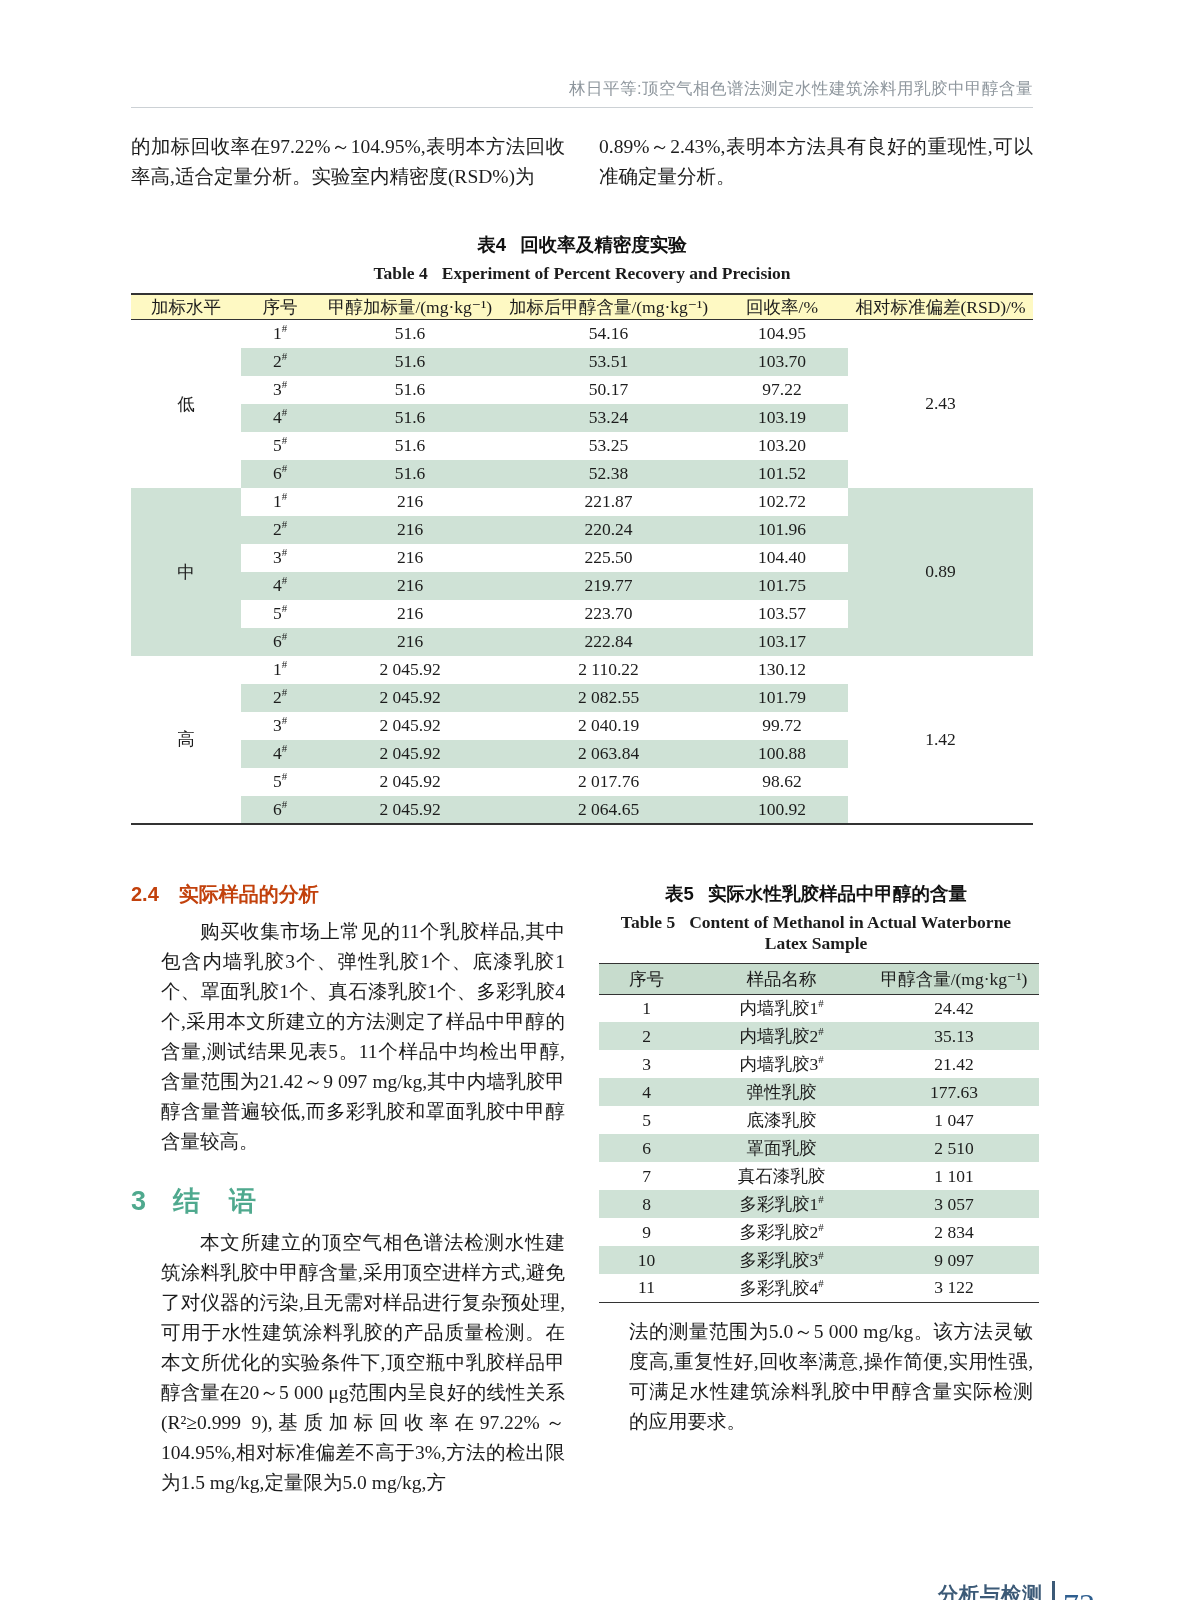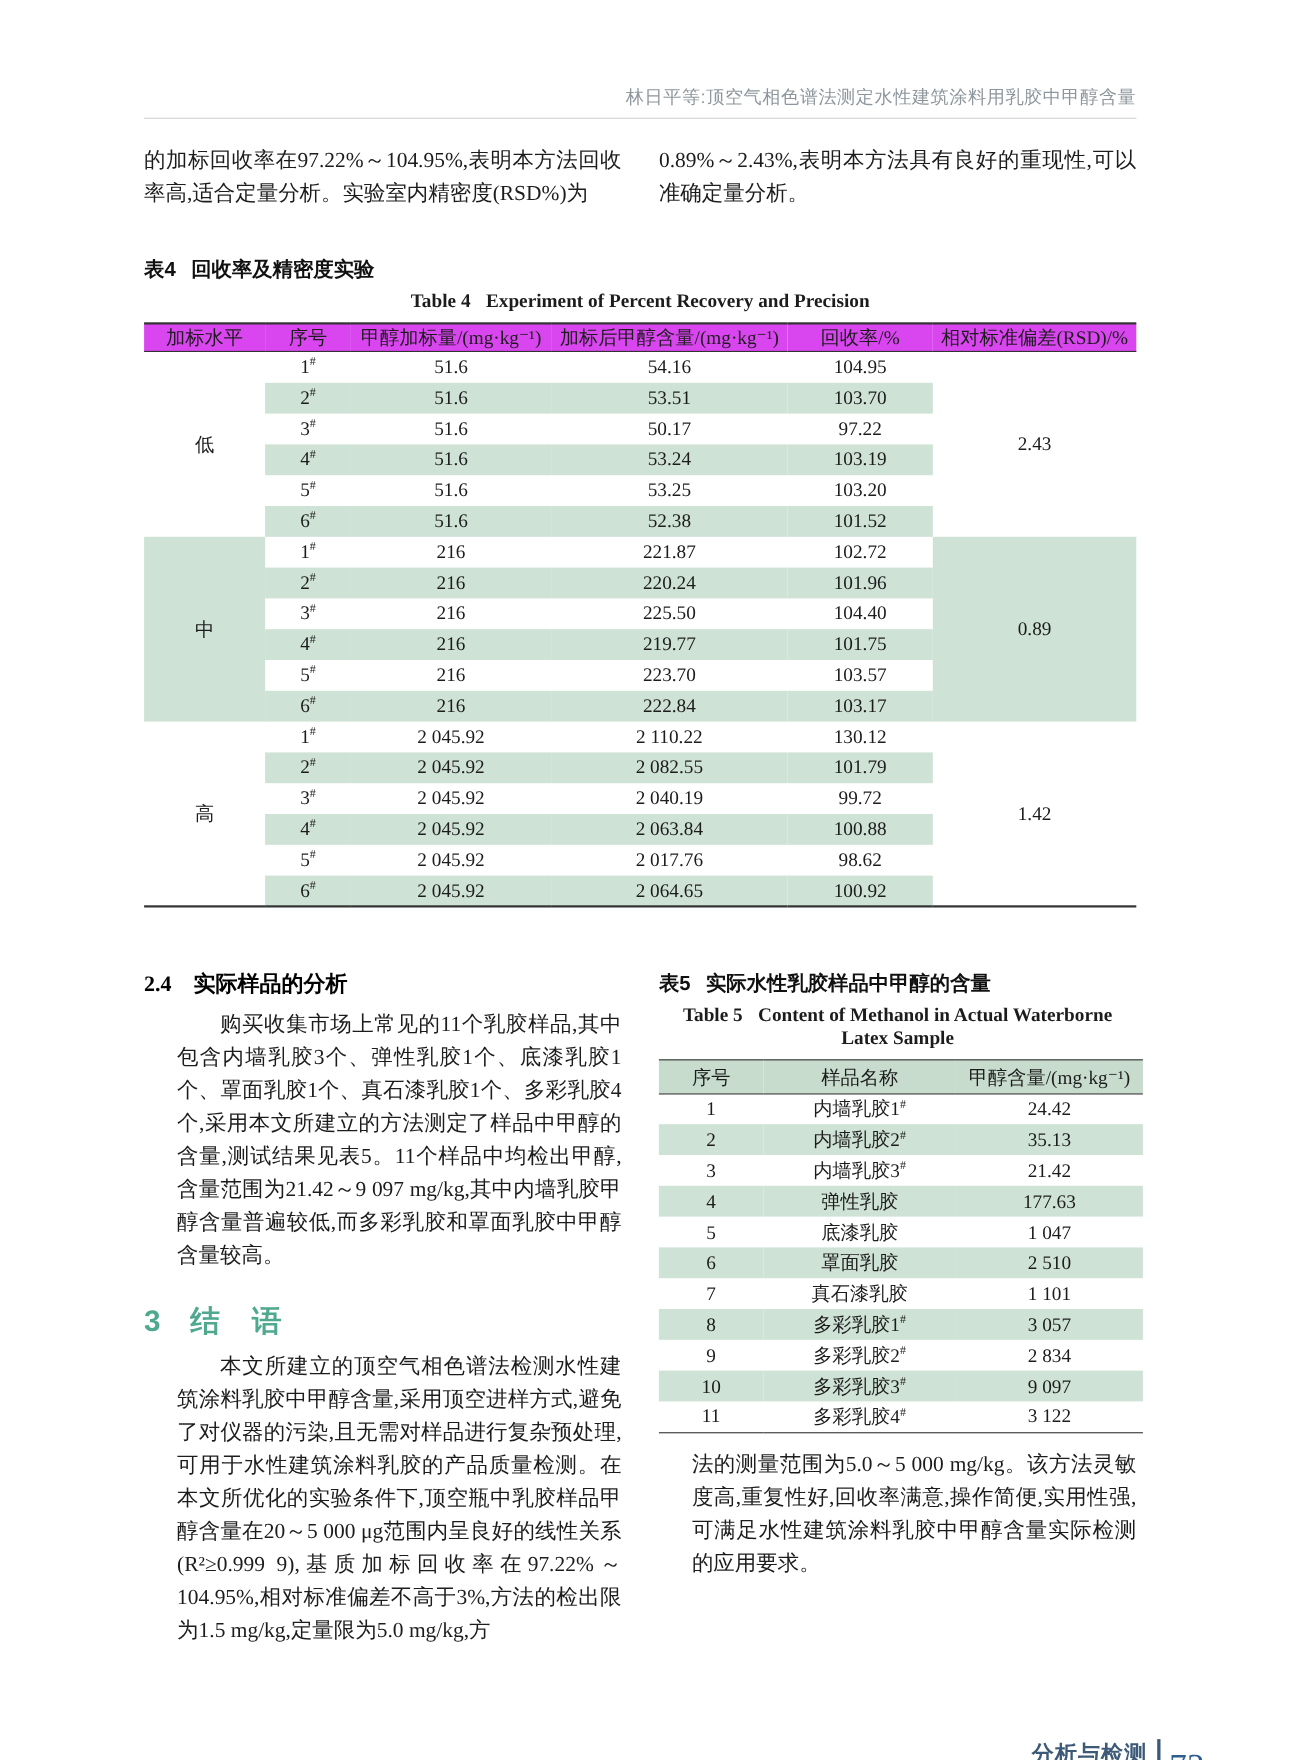--- a/index.html
+++ b/index.html
@@ -15,49 +15,49 @@
     padding-top:78px; text-align:right; font-size:16.5px; color:#8e969d;
     font-family:"Liberation Sans","DejaVu Sans",sans-serif; letter-spacing:.5px;
   }
   .head-rule { border-bottom:1px solid #ccd1d5; margin-top:7px; }
 
   .intro { display:flex; gap:34px; margin-top:24px; }
   .col { width:434px; font-size:19.5px; line-height:30px; text-align:justify; }
 
   .tblock { margin-top:40px; }
   .tbl-title-zh {
-    text-align:left; font-family:"Liberation Sans","DejaVu Sans",sans-serif;
+    text-align:center; font-family:"Liberation Sans","DejaVu Sans",sans-serif;
     font-weight:bold; font-size:18.5px; color:#111;
   }
   .tbl-title-zh .tlabel { margin-right:14px; }
   .tbl-title-en {
     text-align:center; font-weight:bold; font-size:17.5px; margin-top:6px;
     font-family:"Liberation Serif","DejaVu Serif",serif;
   }
   .tbl-title-en .tlabel { margin-right:14px; }
 
   table { border-collapse:collapse; }
   .t4 { width:902px; margin-top:9px; font-size:17.5px; border-bottom:2px solid #333; }
   .t4 th {
-    background:#d946ef; font-weight:normal; height:20px; text-align:center;
+    background:#fef9c3; font-weight:normal; height:20px; text-align:center;
     border-top:2px solid #333; border-bottom:1px solid #333; padding:0 2px;
   }
   .t4 td { height:28px; text-align:center; padding:0 2px; }
   .t4 col.c1 { width:110px; } .t4 col.c2 { width:78px; } .t4 col.c3 { width:182px; }
   .t4 col.c4 { width:215px; } .t4 col.c5 { width:132px; } .t4 col.c6 { width:185px; }
   .g { background:#cfe2d6; }
   .gfull { background:#cfe2d6; }
   sup { font-size:62%; vertical-align:super; line-height:0; }
 
   .bottom { display:flex; gap:34px; margin-top:56px; }
   .bcol { width:434px; }
 
   .h24 {
-    font-family:Liberation Serif, serif; font-weight:bold;
-    font-size:20px; color:#000000;
+    font-family:Liberation Sans, sans-serif; font-weight:bold;
+    font-size:20px; color:#c2410c;
   }
   .h24 .hnum { margin-right:20px; }
   .h3 {
     font-family:"Liberation Sans","DejaVu Sans",sans-serif; font-weight:bold;
     font-size:27px; color:#4fa98e; margin-top:26px; letter-spacing:1px;
   }
   .h3 .hnum { margin-right:26px; }
   .para { font-size:19.5px; line-height:30px; text-align:justify; text-indent:2em; margin-top:9px;margin-left:30px; }
   .noindent { text-indent:0; margin-top:14px; }
 

